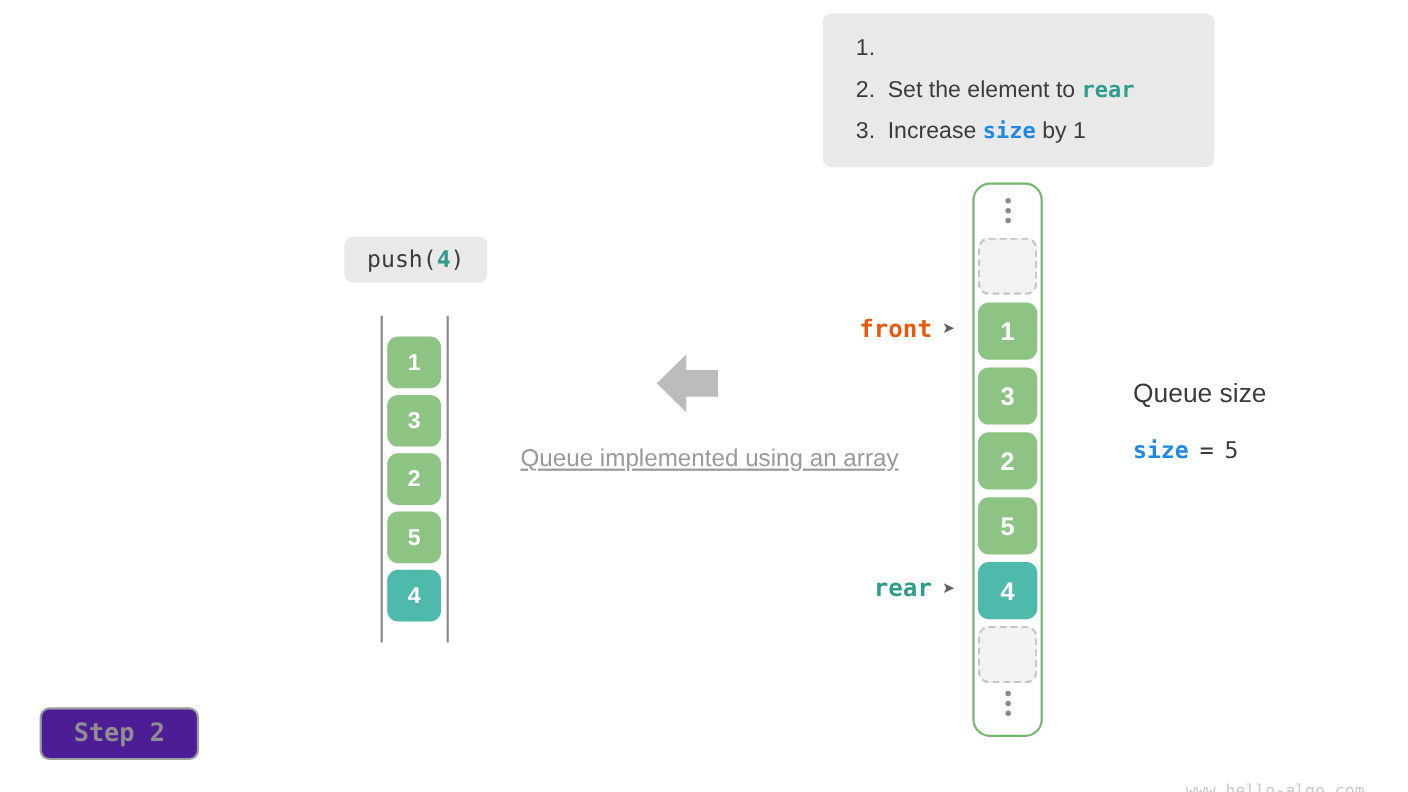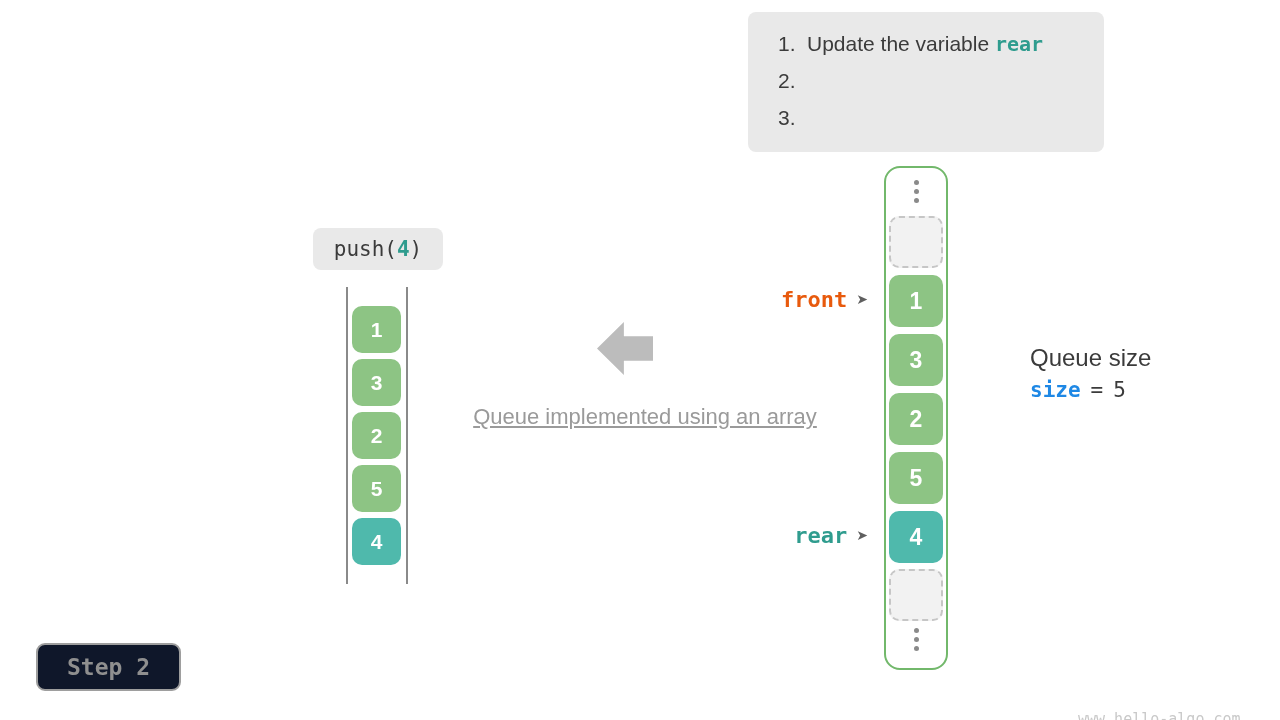--- a/index.html
+++ b/index.html
@@ -30,21 +30,21 @@
   .code.teal { color: #2f9c8e; }
   .code.blue { color: #1e88e5; }
 
   
   .push-box {
     position: absolute; left: 313px; top: 215px;
     width: 130px; height: 42px;
     background: #e9e9e9; border-radius: 8px;
     display: flex; align-items: center; justify-content: center;
     font-family: "DejaVu Sans Mono", monospace;
-    font-size: 21px; color: #3b3b3b; margin-top: 13px;
+    font-size: 21px; color: #3b3b3b;
   }
   .push-box .arg { color: #2f9c8e; font-weight: bold; }
 
   
   .vline {
     position: absolute; top: 287px; height: 297px; width: 2px;
     background: #8a8a8a;
   }
   .vline.l1 { left: 346px; }
   .vline.l2 { left: 406px; }
@@ -102,58 +102,59 @@
   .pointer.rear  { top: 522px; color: #2f9c8e; }
   .pointer .ptr-arrow {
     color: #5f5f5f; font-size: 14px; font-weight: normal;
     font-family: "DejaVu Sans", sans-serif;
   }
 
   
   .queue-size { position: absolute; left: 1030px; top: 344px; }
   .queue-size .title { font-size: 24px; color: #3b3b3b; }
   .queue-size .expr {
-    margin-top: 6px;
+    margin-top: 25px;
     font-family: "DejaVu Sans Mono", monospace;
     font-size: 21px; color: #3b3b3b;
   }
   .queue-size .var { color: #1e88e5; font-weight: bold; }
   .queue-size .eq { margin: 0 10px; }
 
   
   .step-box {
     position: absolute; left: 36px; top: 643px;
     width: 145px; height: 48px;
-    background: #0f172a;
+    background: #4c1d95;
     border: 2px solid #9e9e9e; border-radius: 9px;
     display: flex; align-items: center; justify-content: center;
     font-family: "DejaVu Sans Mono", monospace;
     font-weight: bold; font-size: 23px; color: #8f8f8f;
   }
 
   
   .watermark {
     position: absolute; left: 1078px; top: 710px;
     font-family: "DejaVu Sans Mono", monospace;
     font-size: 15px; color: #c9c9c9;
   }
 </style>
 </head>
 <body>
 
 <div class="instructions">
   <div class="row">
     <span class="num">1.</span>
-    <span><span>Update the variable </span><span class="code teal">rear</span><span></span></span>
   </div>
   <div class="row">
     <span class="num">2.</span>
+    <span><span>Set the element to </span><span class="code teal">rear</span><span></span></span>
   </div>
   <div class="row">
     <span class="num">3.</span>
+    <span><span>Increase </span><span class="code blue">size</span><span> by 1</span></span>
   </div>
 </div>
 
 <div class="push-box">
   <span>push(</span>
     <span class="arg">4</span>
     <span>)</span>
 </div>
 
 <div class="vline l1"></div>

